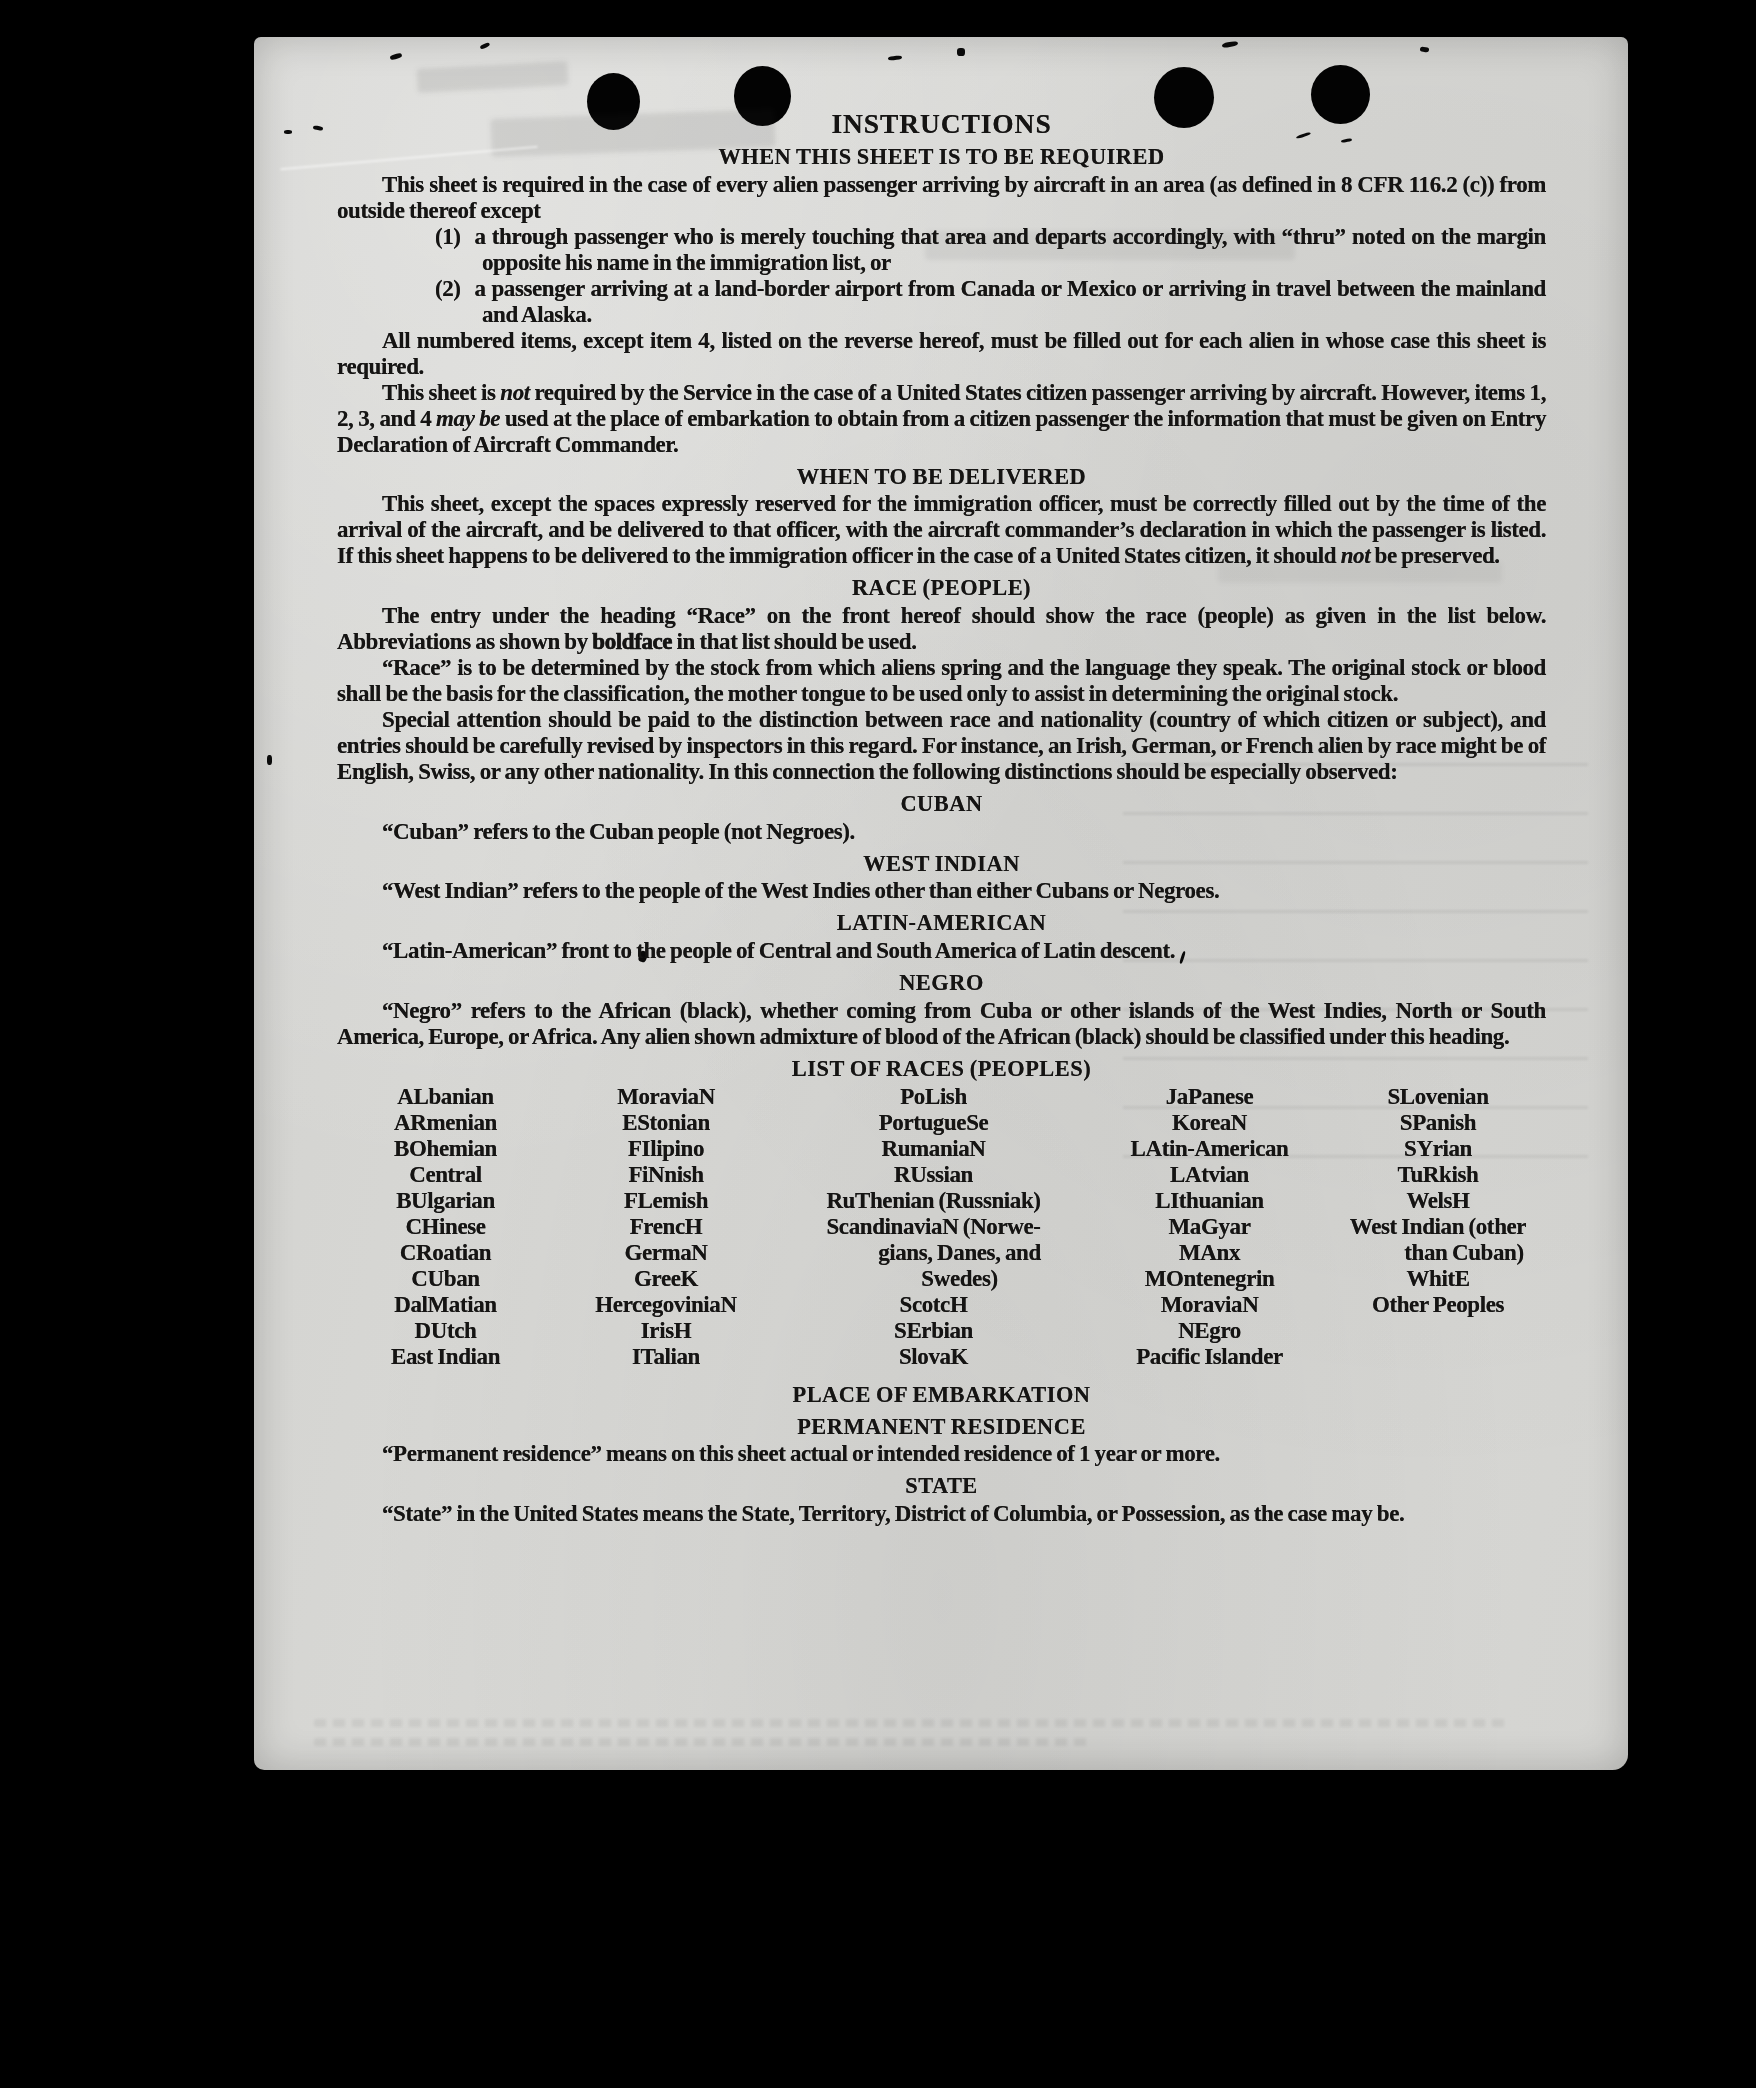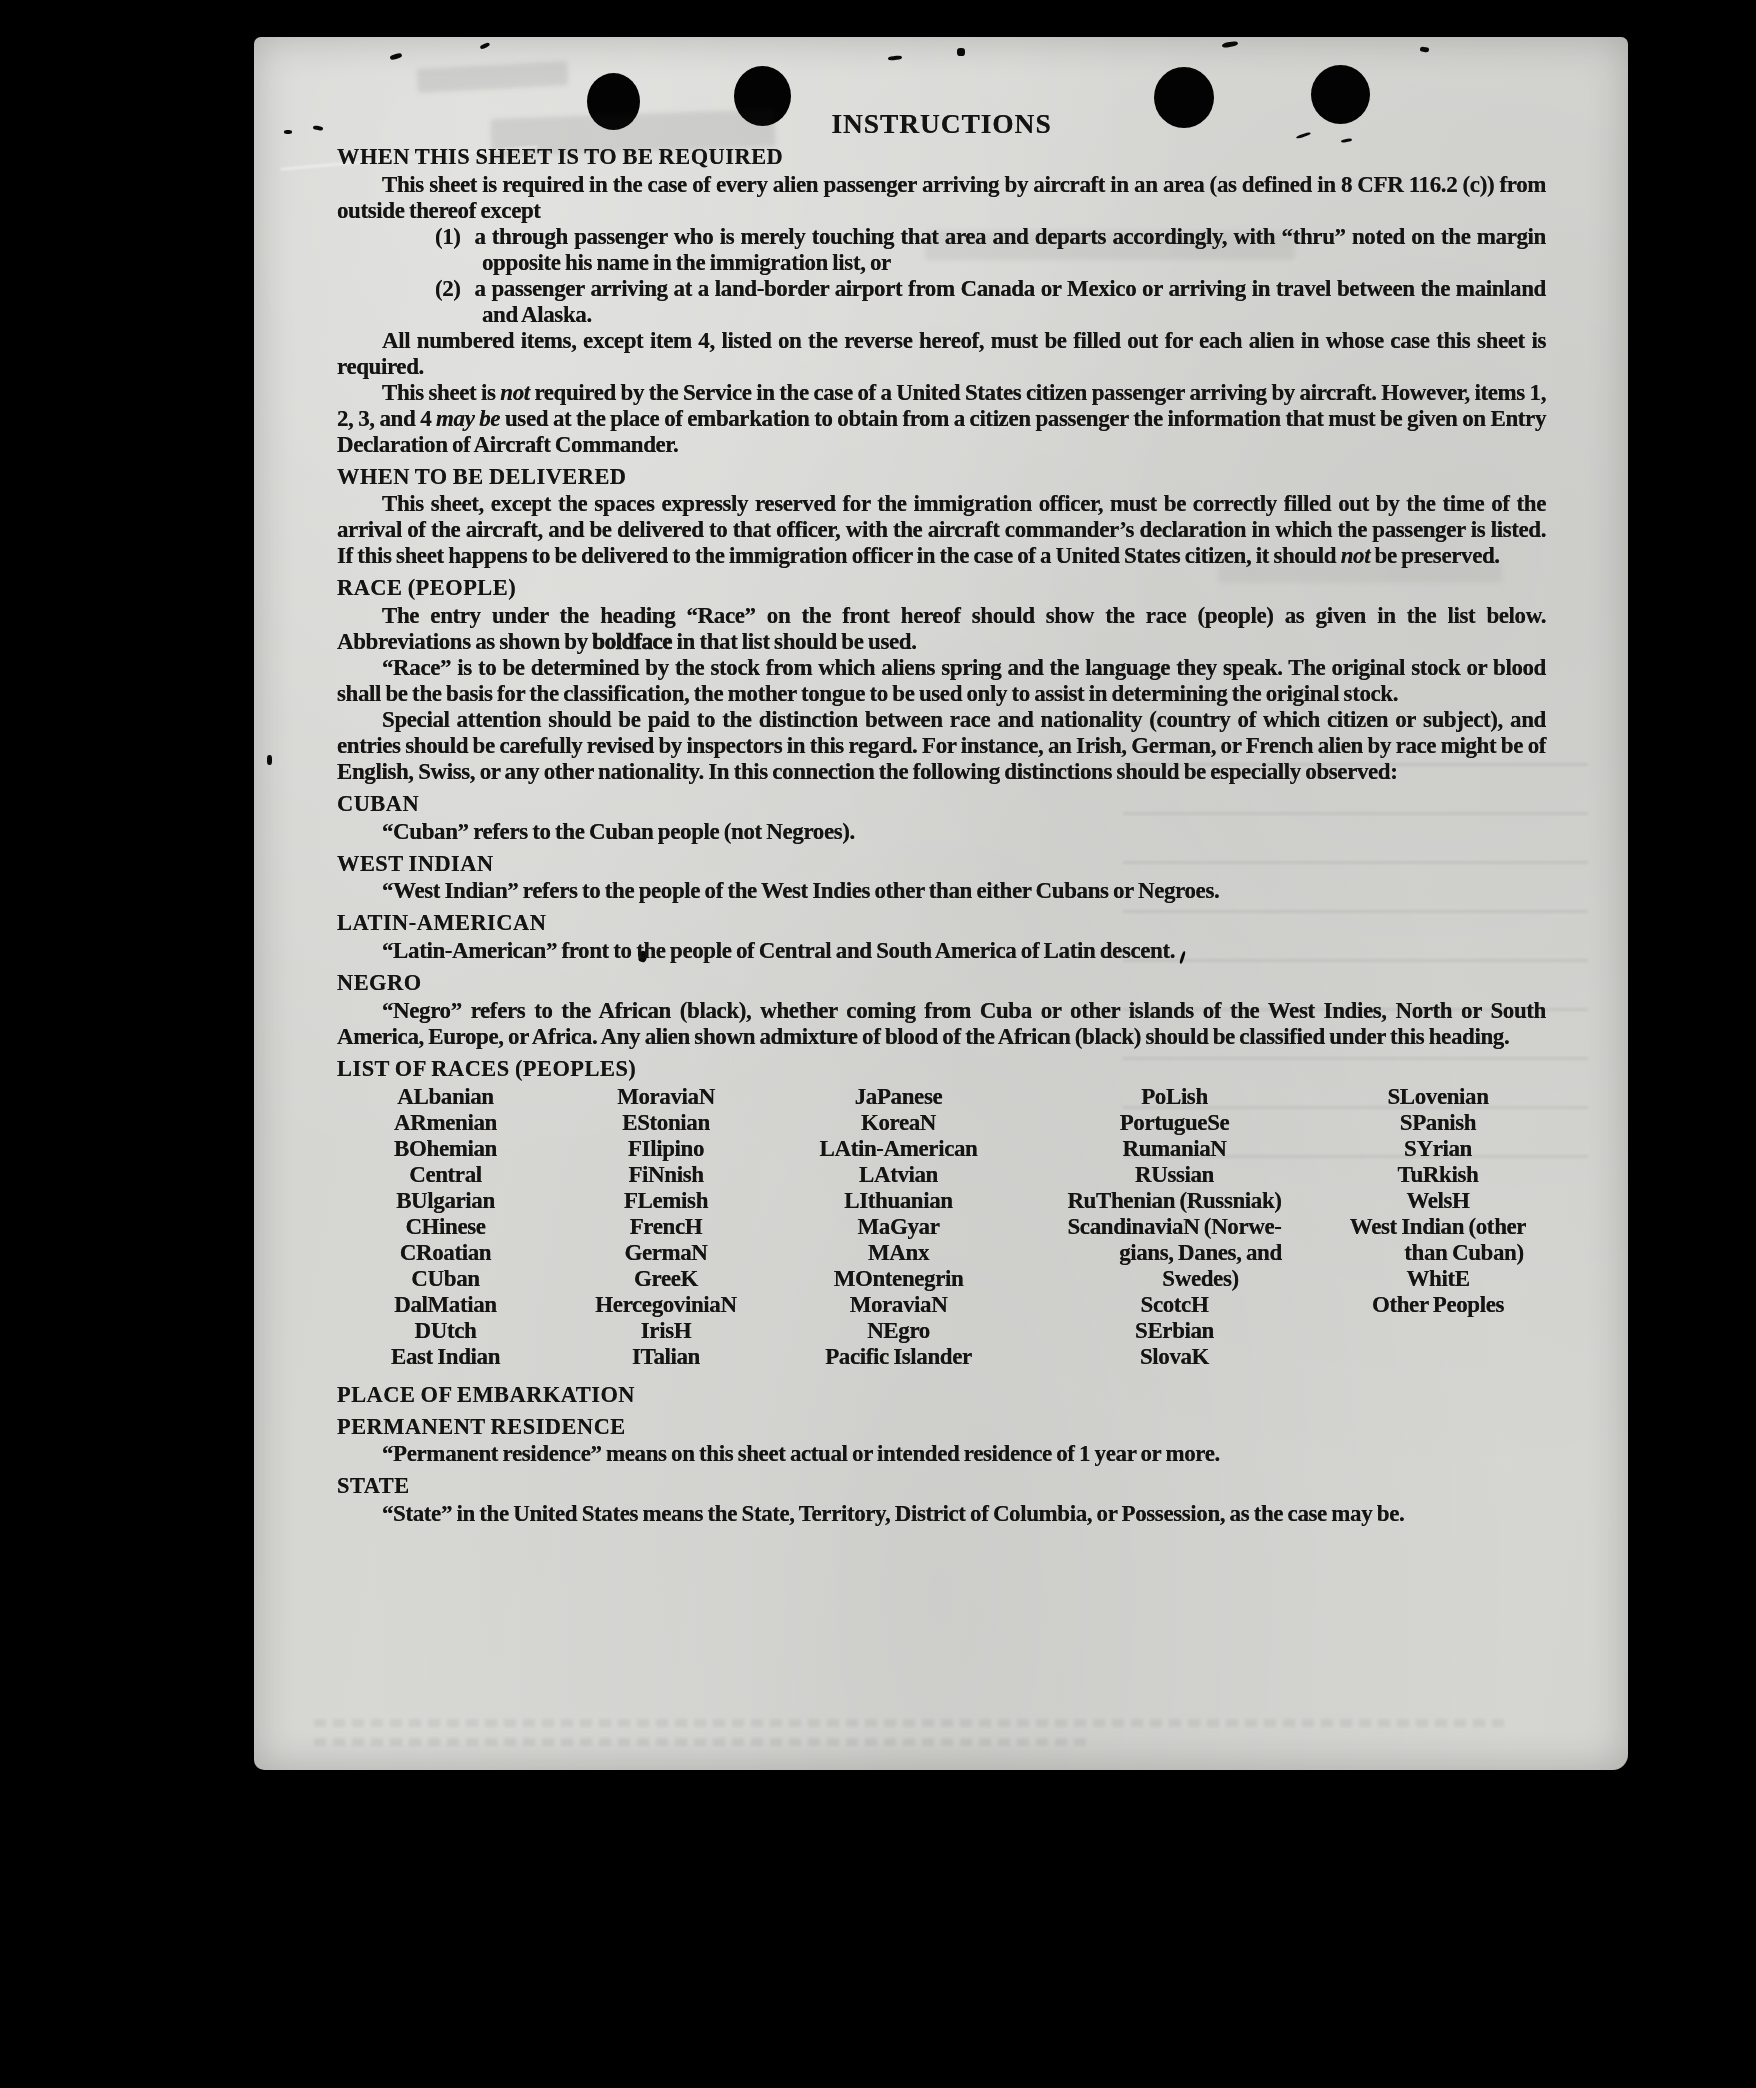--- a/index.html
+++ b/index.html
@@ -29,21 +29,21 @@
     font-size:23px;line-height:26px;font-weight:bold;
     letter-spacing:-0.4px;word-spacing:-0.9px;
     text-align:justify;
     text-shadow:0 0 0.4px rgba(10,10,10,.65);
   }
   h1.doc-title{
     margin:0 0 5.2px 0;text-align:center;
     font-size:27.5px;line-height:29px;letter-spacing:0.9px;
   }
   h2.heading{
-    margin:6px 0 1.7px 0;text-align:left;
+    margin:6px 0 1.7px 0;text-align:center;
     font-size:22.4px;line-height:26px;letter-spacing:0.5px;
   }
   section{margin:0;}
   section.gap-top{margin-top:12px;}
   p{margin:0;text-indent:45px;}
   p.list-item{padding-left:145px;text-indent:-47px;}
   .num{padding-right:13.8px;}
   .it{font-style:italic;}
   .bd{-webkit-text-stroke:0.6px #141414;}
   .races{display:flex;margin:0;text-align:center;}
@@ -162,46 +162,46 @@
             <div class="race-item">FIlipino</div>
             <div class="race-item">FiNnish</div>
             <div class="race-item">FLemish</div>
             <div class="race-item">FrencH</div>
             <div class="race-item">GermaN</div>
             <div class="race-item">GreeK</div>
             <div class="race-item">HercegoviniaN</div>
             <div class="race-item">IrisH</div>
             <div class="race-item">ITalian</div>
           </div>
+          <div class="col col4">
+            <div class="race-item">PoLish</div>
+            <div class="race-item">PortugueSe</div>
+            <div class="race-item">RumaniaN</div>
+            <div class="race-item">RUssian</div>
+            <div class="race-item">RuThenian (Russniak)</div>
+            <div class="race-item">ScandinaviaN (Norwe-
+gians, Danes, and
+Swedes)</div>
+            <div class="race-item">ScotcH</div>
+            <div class="race-item">SErbian</div>
+            <div class="race-item">SlovaK</div>
+          </div>
           <div class="col col3">
             <div class="race-item">JaPanese</div>
             <div class="race-item">KoreaN</div>
             <div class="race-item">LAtin-American</div>
             <div class="race-item">LAtvian</div>
             <div class="race-item">LIthuanian</div>
             <div class="race-item">MaGyar</div>
             <div class="race-item">MAnx</div>
             <div class="race-item">MOntenegrin</div>
             <div class="race-item">MoraviaN</div>
             <div class="race-item">NEgro</div>
             <div class="race-item">Pacific Islander</div>
           </div>
-          <div class="col col4">
-            <div class="race-item">PoLish</div>
-            <div class="race-item">PortugueSe</div>
-            <div class="race-item">RumaniaN</div>
-            <div class="race-item">RUssian</div>
-            <div class="race-item">RuThenian (Russniak)</div>
-            <div class="race-item">ScandinaviaN (Norwe-
-gians, Danes, and
-Swedes)</div>
-            <div class="race-item">ScotcH</div>
-            <div class="race-item">SErbian</div>
-            <div class="race-item">SlovaK</div>
-          </div>
           <div class="col col5">
             <div class="race-item">SLovenian</div>
             <div class="race-item">SPanish</div>
             <div class="race-item">SYrian</div>
             <div class="race-item">TuRkish</div>
             <div class="race-item">WelsH</div>
             <div class="race-item">West Indian (other
 than Cuban)</div>
             <div class="race-item">WhitE</div>
             <div class="race-item">Other Peoples</div>

